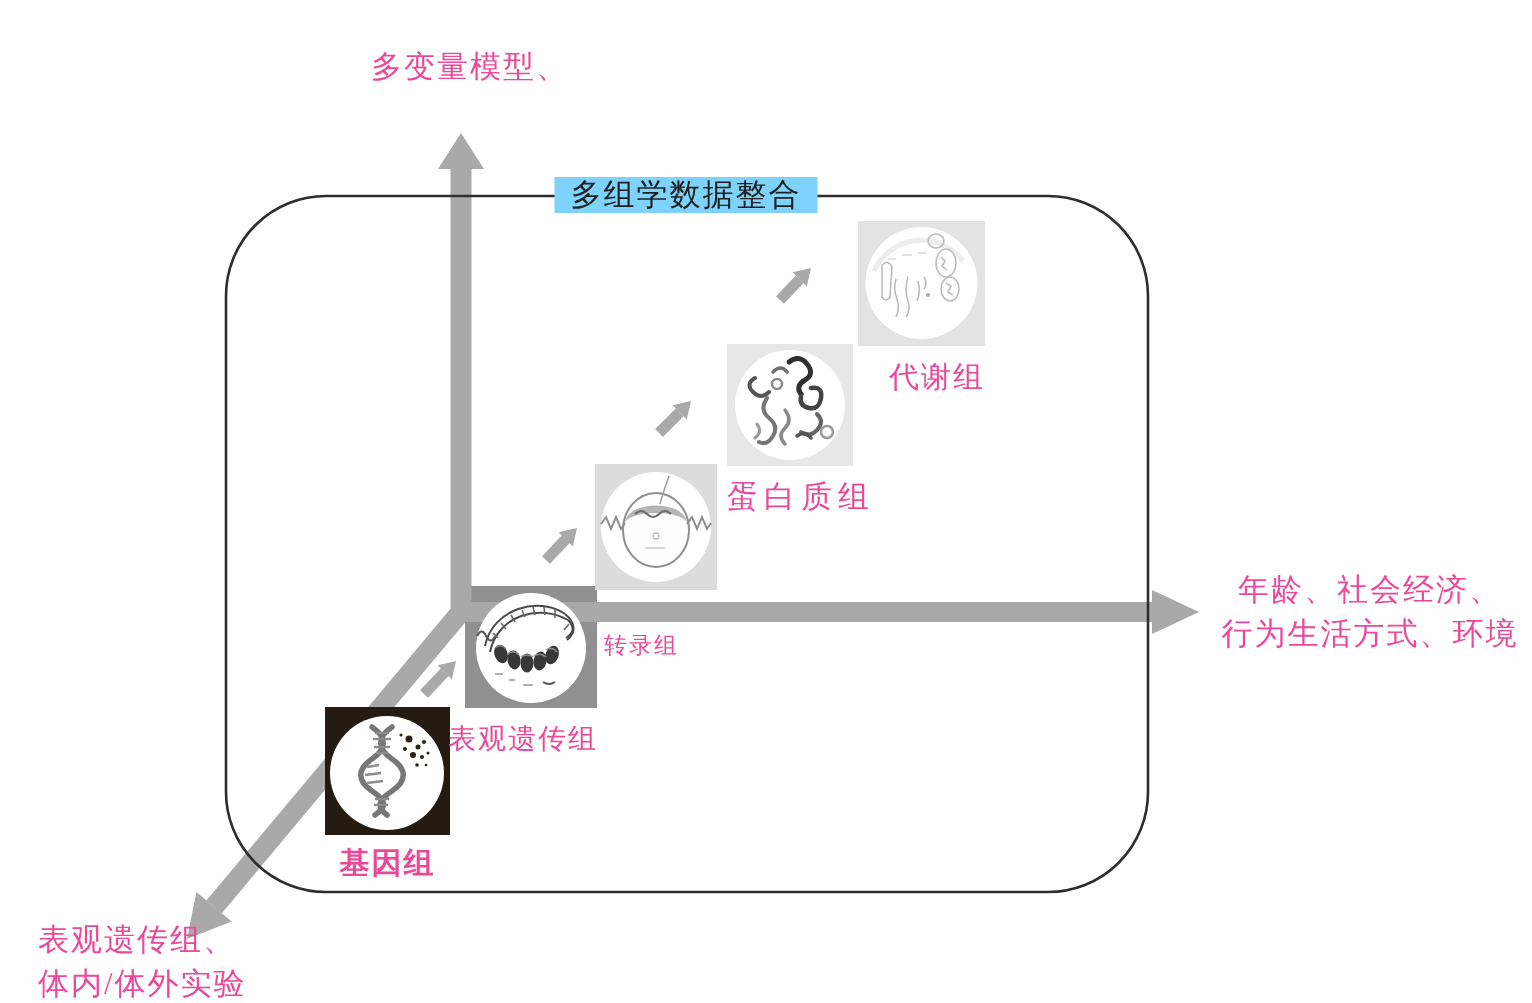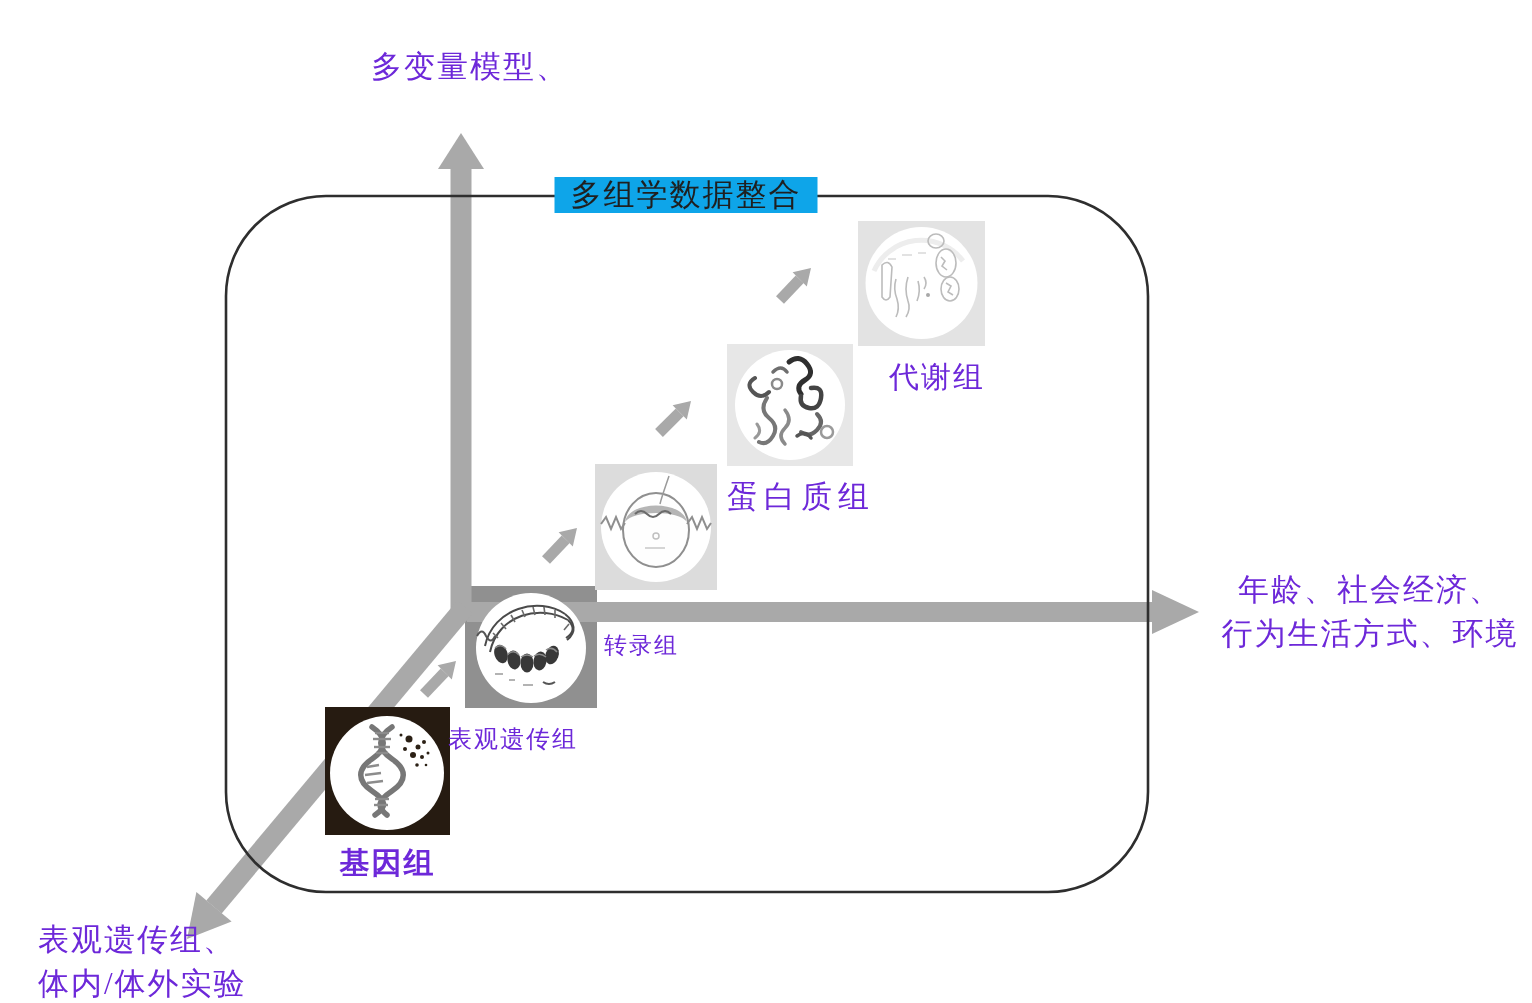--- a/index.html
+++ b/index.html
@@ -6,25 +6,25 @@
   #stage{
     position:relative;width:1532px;height:1003px;background:#ffffff;overflow:hidden;
     font-family:"Liberation Serif","DejaVu Serif",serif;color:#1f1f1f;
   }
   svg{display:block;}
   #axes-layer{position:absolute;left:0;top:0;z-index:1;}
   .tile{position:absolute;z-index:2;}
   .tile svg{width:100%;height:100%;}
   .lbl{
     position:absolute;z-index:3;font-size:31px;letter-spacing:2px;
-    line-height:44px;white-space:nowrap;color:#6d28d9;
+    line-height:44px;white-space:nowrap;color:#ec4899;
   }
   .lbl.center{text-align:center;}
   #box-title{
-    position:absolute;z-index:3;background:#0ea5e9;padding:0 16px;
+    position:absolute;z-index:3;background:#7dd3fc;padding:0 16px;
     font-size:31px;letter-spacing:2px;line-height:36px;white-space:nowrap;
     left:686px;top:177px;transform:translateX(-50%);
   }
 </style>
 </head>
 <body>
 
 <div id="stage">
 
   <svg id="axes-layer" width="1532" height="1003" viewBox="0 0 1532 1003">
@@ -153,21 +153,21 @@
         <path d="M12,50 q5,-9 9,0 q5,9 9,0"></path>
         <path d="M78,96 q6,4 12,0"></path>
       </g>
       <g stroke="#9a9a9a" stroke-width="1.5">
         <line x1="30" y1="88" x2="38" y2="88"></line>
           <line x1="44" y1="94" x2="50" y2="94"></line>
         <line x1="58" y1="99" x2="68" y2="99"></line>
       </g>
     </svg>
   </div>
-  <div class="lbl" style="left:448px;top:717px;font-size:24px;">表观遗传组</div>
+  <div class="lbl" style="left:448px;top:717px;font-size:28px;">表观遗传组</div>
 
   <div class="tile" style="left:595px;top:464px;width:122px;height:126px;background:#dcdcdc;">
     <svg viewBox="0 0 122 126">
       <circle cx="61" cy="63" r="55" fill="#ffffff"></circle>
       <ellipse cx="61" cy="66" rx="33" ry="37" fill="#fefefe" stroke="#8f8f8f" stroke-width="2"></ellipse>
       <path d="M30,58 C34,36 88,36 92,58 C84,46 38,46 30,58 Z" fill="#b5b5b5"></path>
       <path d="M40,50 q6,-6 12,0 t12,0 t12,0" fill="none" stroke="#6b6b6b" stroke-width="2"></path>
       <path d="M74,12 C70,24 67,32 65,40" fill="none" stroke="#9a9a9a" stroke-width="1.5"></path>
       <g fill="none" stroke="#8f8f8f" stroke-width="2">
         <path d="M6,60 l5,-7 5,12 5,-12 5,12 4,-6"></path>

